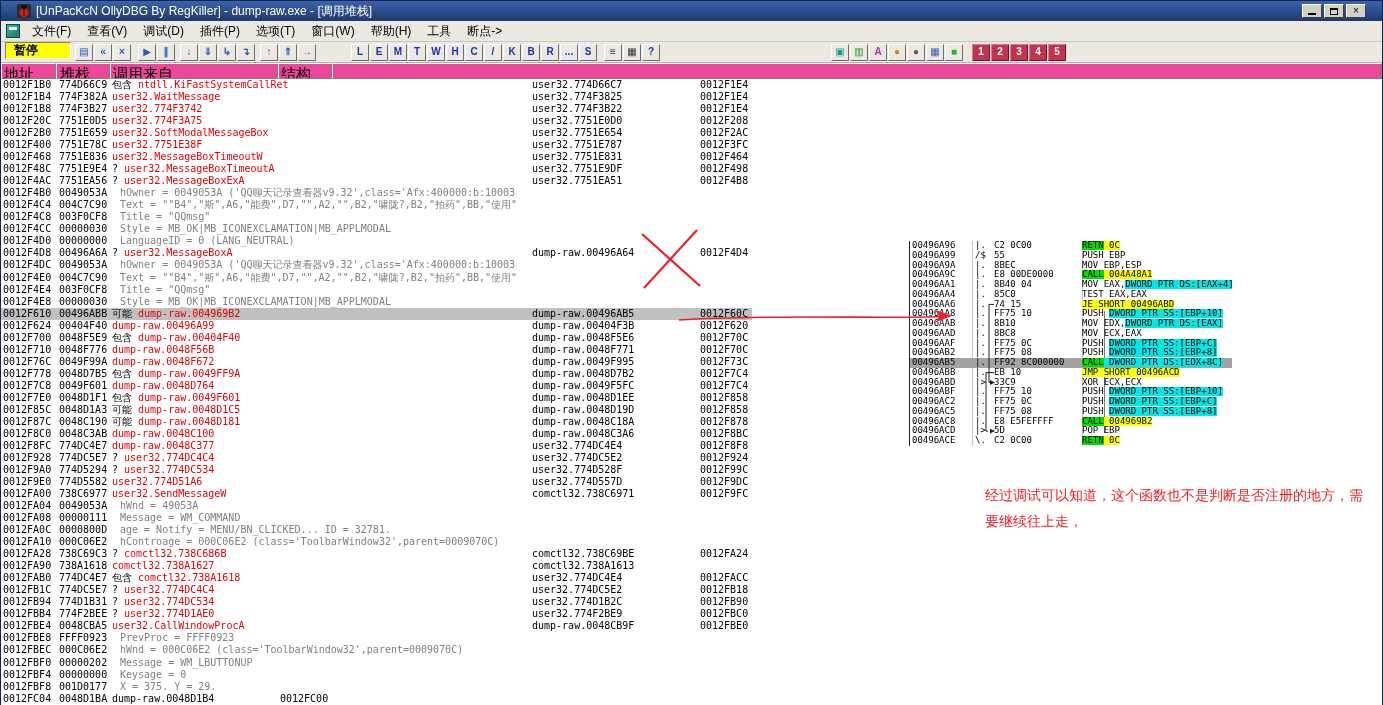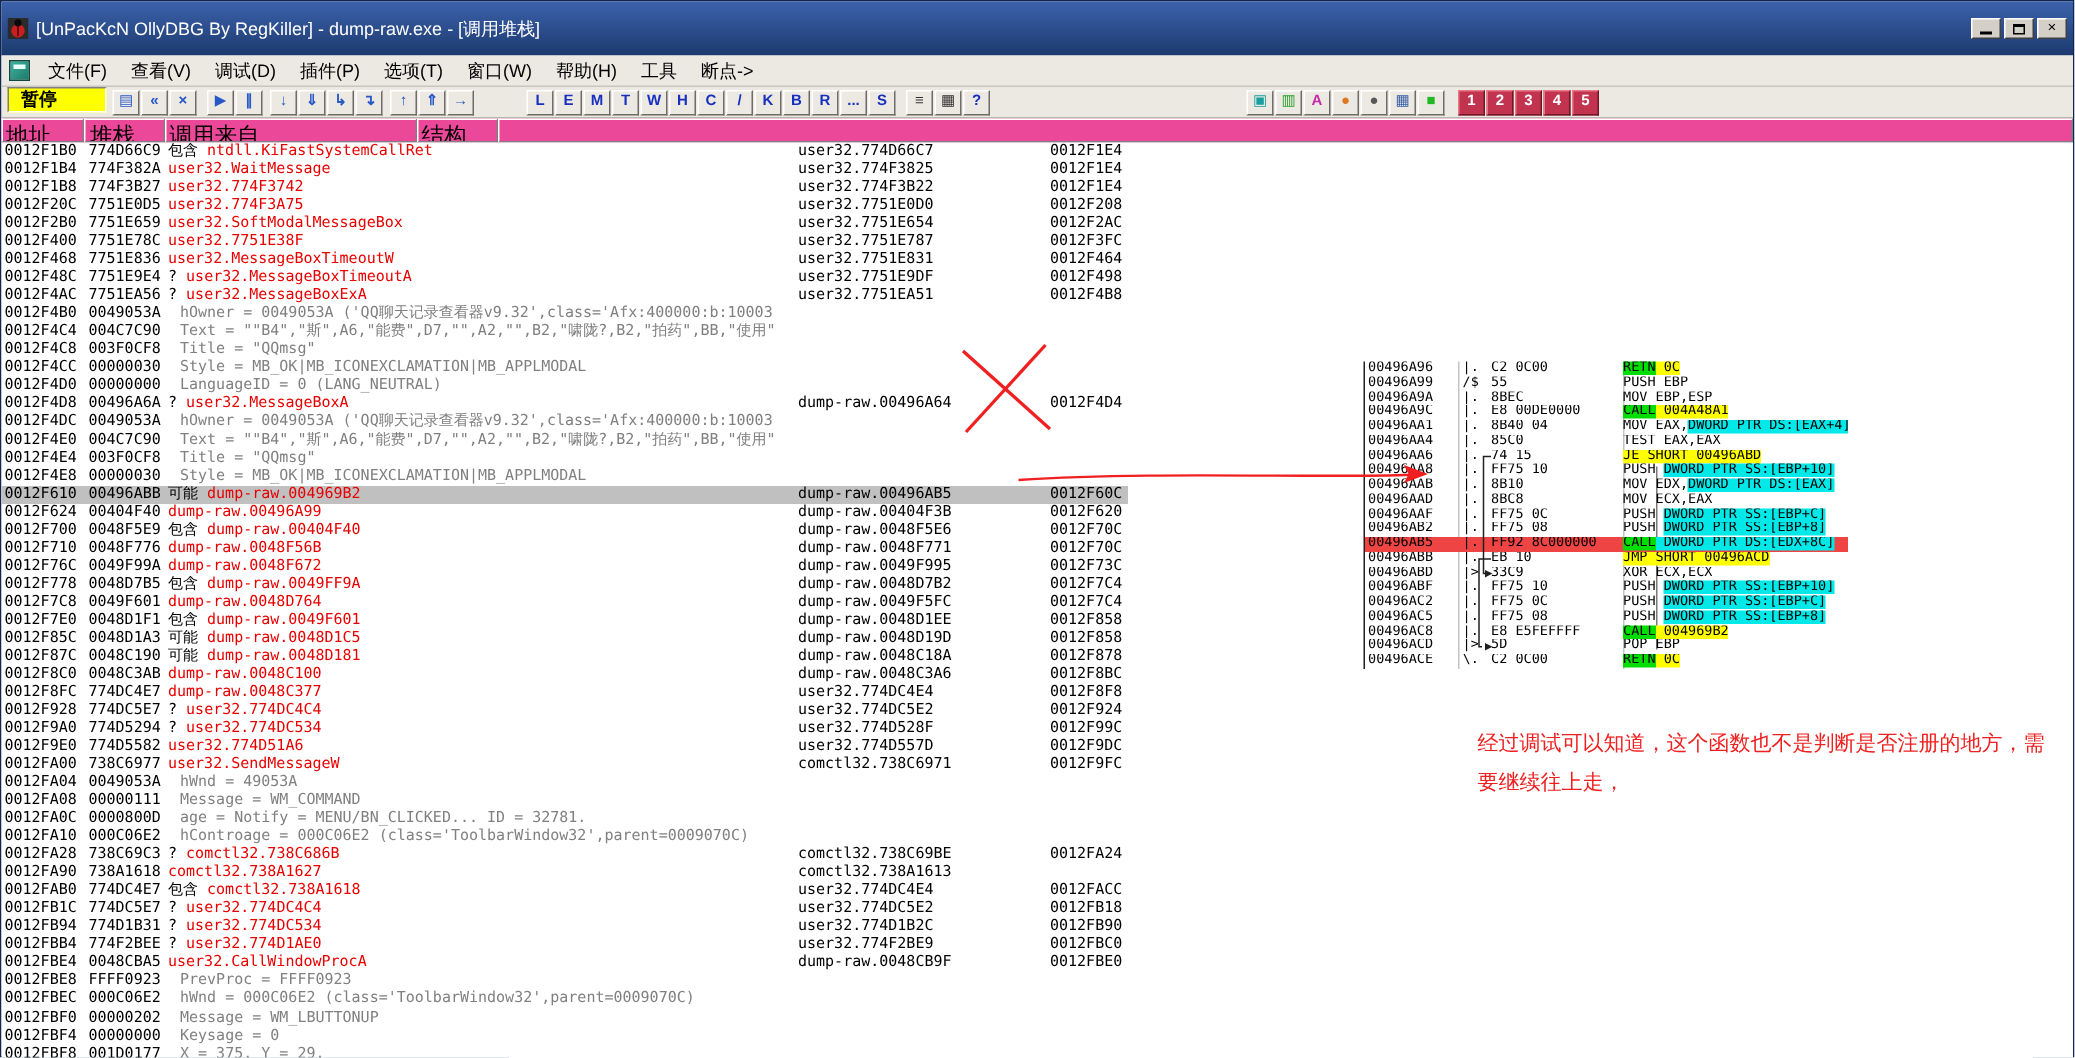--- a/index.html
+++ b/index.html
@@ -1,19 +1,19 @@
 <!DOCTYPE html>
 <html><head>
 <meta charset="utf-8">
 <style>
   *{margin:0;padding:0;box-sizing:border-box}
   html,body{width:1383px;height:705px;overflow:hidden;background:#fff;font-family:"Liberation Sans",sans-serif}
   .win{position:relative;width:1383px;height:705px;border:1px solid #10264f;background:#fff}
   
-  .titlebar{height:36px;background:linear-gradient(#3c62ac,#1c3a6e);display:flex;align-items:center;padding:0 4px;color:#fff}
+  .titlebar{height:20px;background:linear-gradient(#3c62ac,#1c3a6e);display:flex;align-items:center;padding:0 16px;color:#fff}
   .titlebar .title{font-size:12px;margin-left:5px;flex:1;white-space:nowrap;overflow:hidden}
   .winbtn{width:20px;height:14px;background:#d4d0c8;border:1px solid;border-color:#fff #404040 #404040 #fff;margin-left:2px;display:flex;align-items:center;justify-content:center;font-size:10px;line-height:10px;color:#000;cursor:default}
   .glyph-min{width:8px;height:7px;border-bottom:2px solid #000}
   .glyph-max{width:8px;height:7px;border:1px solid #000;border-top:2px solid #000}
   
   .menubar{height:21px;background:#ece9e2;display:flex;align-items:center;padding-left:5px;border-bottom:1px solid #c9c6bf}
   .menu-items{display:flex;}
   .menu-item{font-size:12px;padding:2px 8px;color:#000;white-space:nowrap}
   .child-icon{width:14px;height:14px;margin-right:4px;background:linear-gradient(135deg,#3fb3a0,#1d7a6a);border:1px solid #0f4a40;position:relative}
   .child-icon:after{content:"";position:absolute;left:2px;top:2px;right:2px;height:3px;background:#e8fff9}
@@ -37,21 +37,21 @@
   .cc{width:168px;padding-left:2px;overflow:hidden}
   .ct{width:54px;padding-left:2px;overflow:hidden}
   .pname{color:#e80000}
   .parg{color:#808080;padding-left:10px}
   
   .disasm{position:absolute;left:908px;top:240px;width:323px;height:205px;background:#fff;border-left:1px solid #202020;font-family:"DejaVu Sans Mono","Liberation Mono",monospace;font-size:9px;color:#000;z-index:20}
   .dsep{position:absolute;top:0;bottom:0;width:1px;background:#c4c4c4}
   .vline{position:absolute;left:194px;top:70px;width:1px;height:122px;background:#7a7a7a}
   .drows{position:relative}
   .drow{display:flex;height:9.75px;line-height:9.9px;white-space:nowrap}
-  .drow.sel{background:#ef4444}
+  .drow.sel{background:#a3a3a3}
   .da{width:62px;padding-left:2px;overflow:hidden}
   .dm{width:18px;padding-left:3px;overflow:hidden}
   .db{width:92px;padding-left:4px;overflow:hidden}
   .di{flex:1;overflow:hidden}
   .ig{background:#00dd00}
   .iy{background:#ffff00}
   .ic{background:#00e8e8}
   .arcs{position:absolute;left:0;top:0;pointer-events:none}
   
   .ann{position:absolute;left:0;top:0;pointer-events:none;z-index:60}

